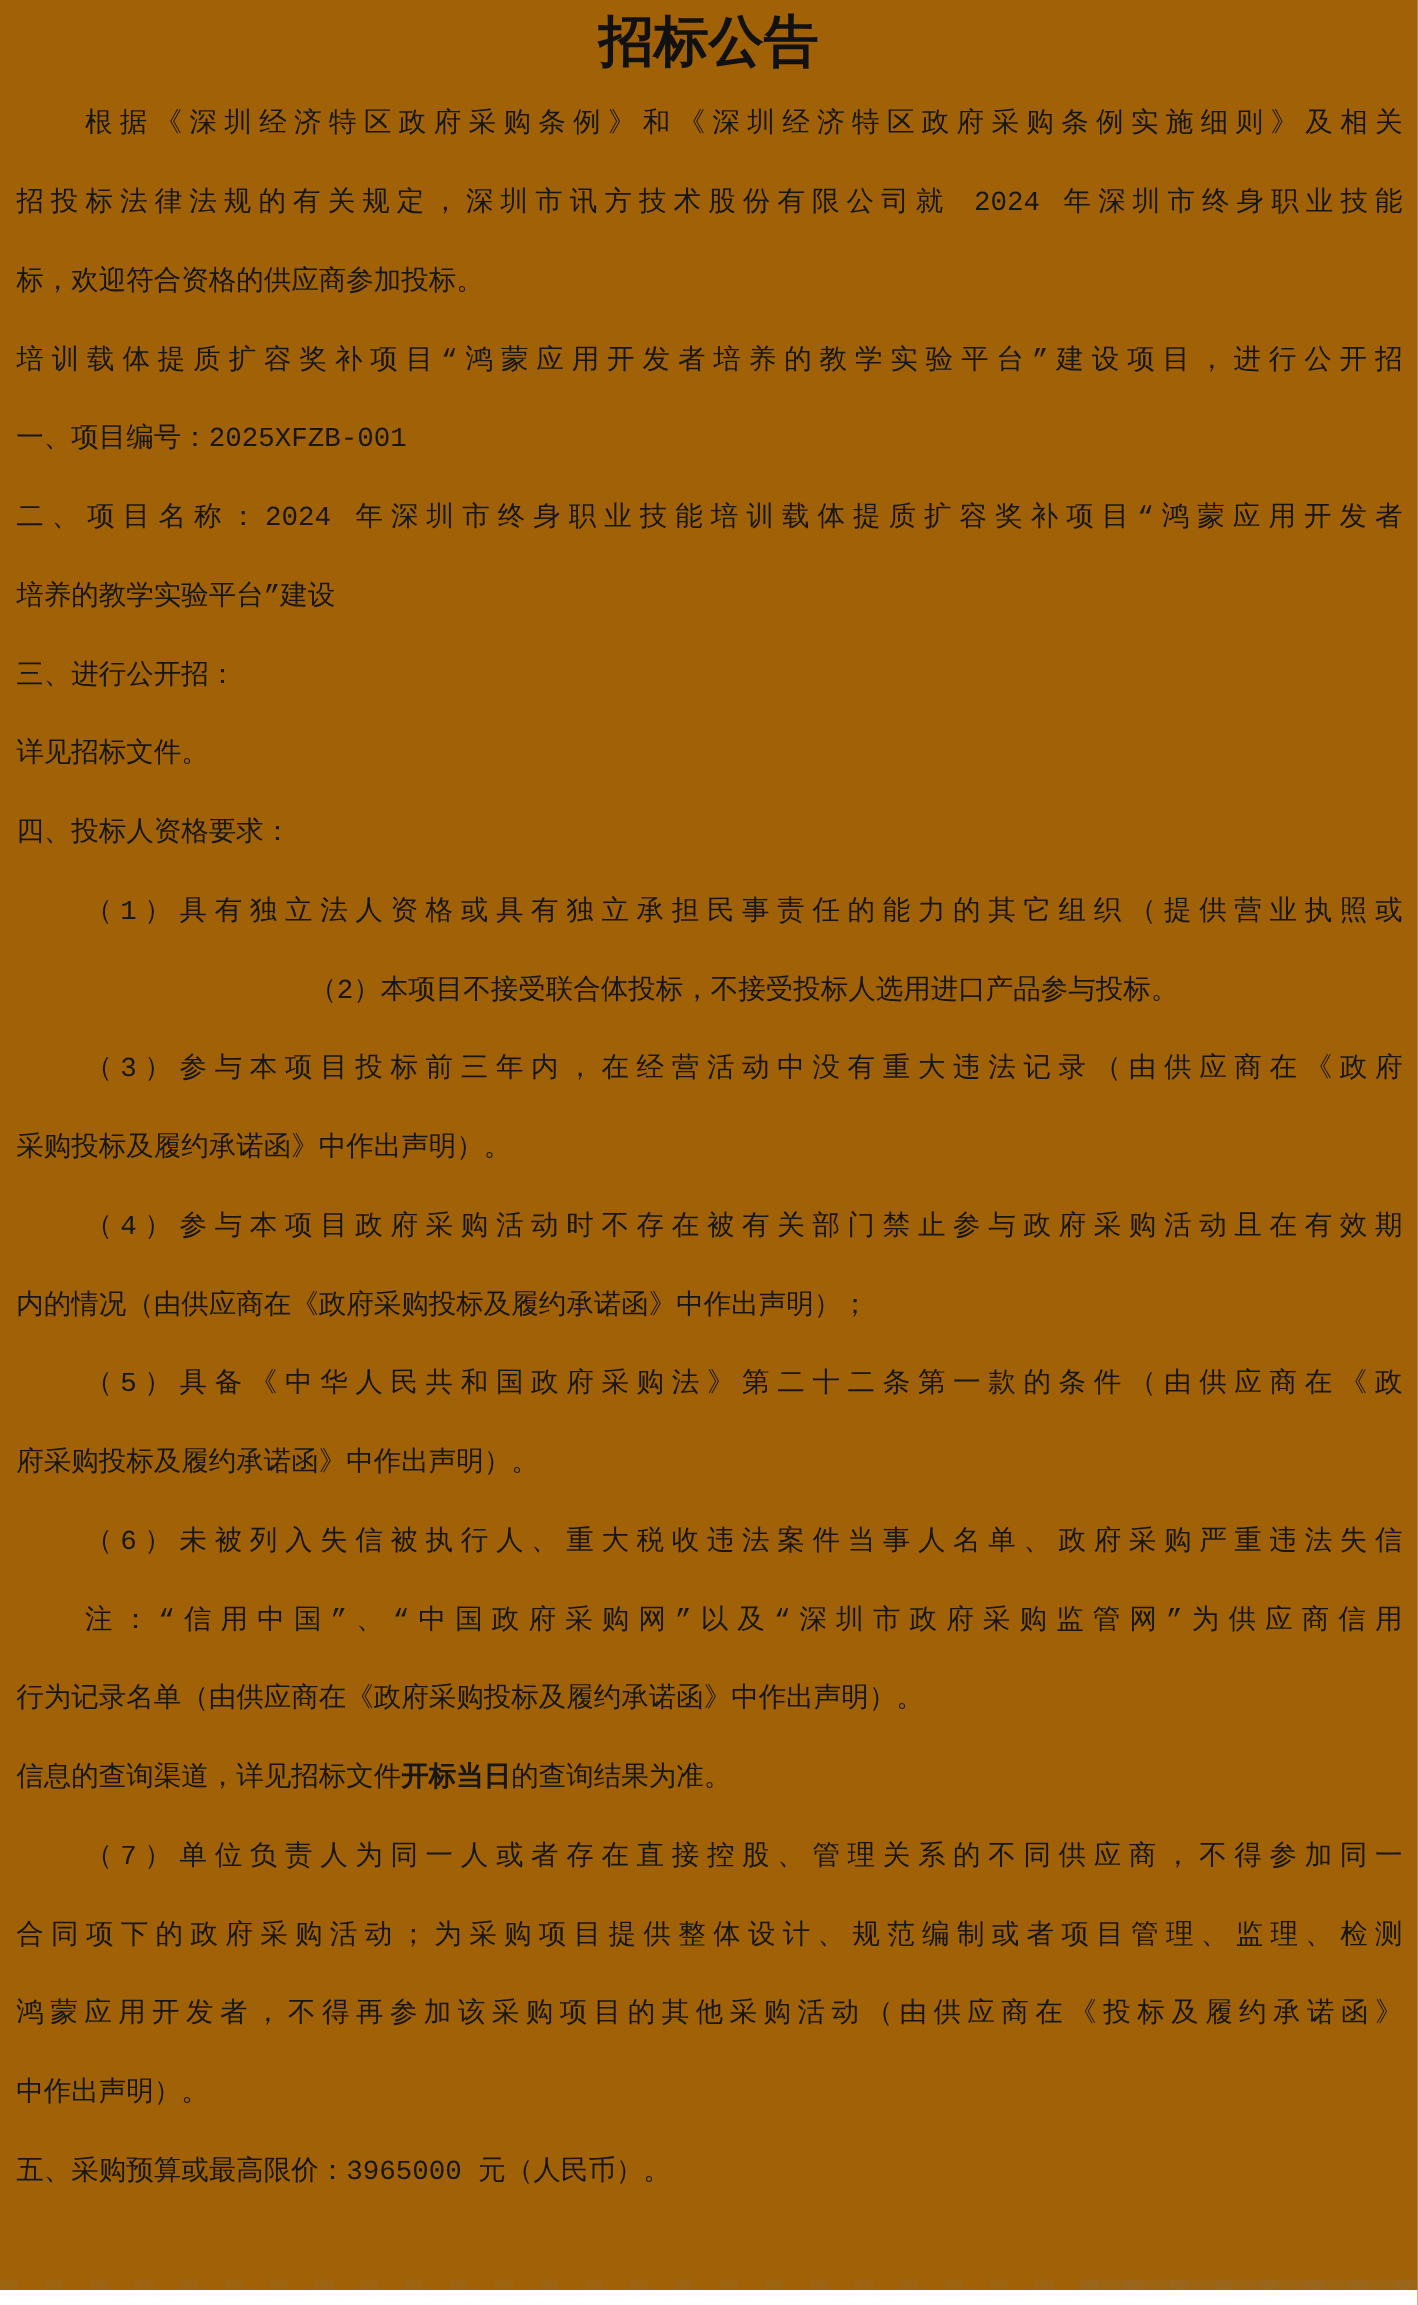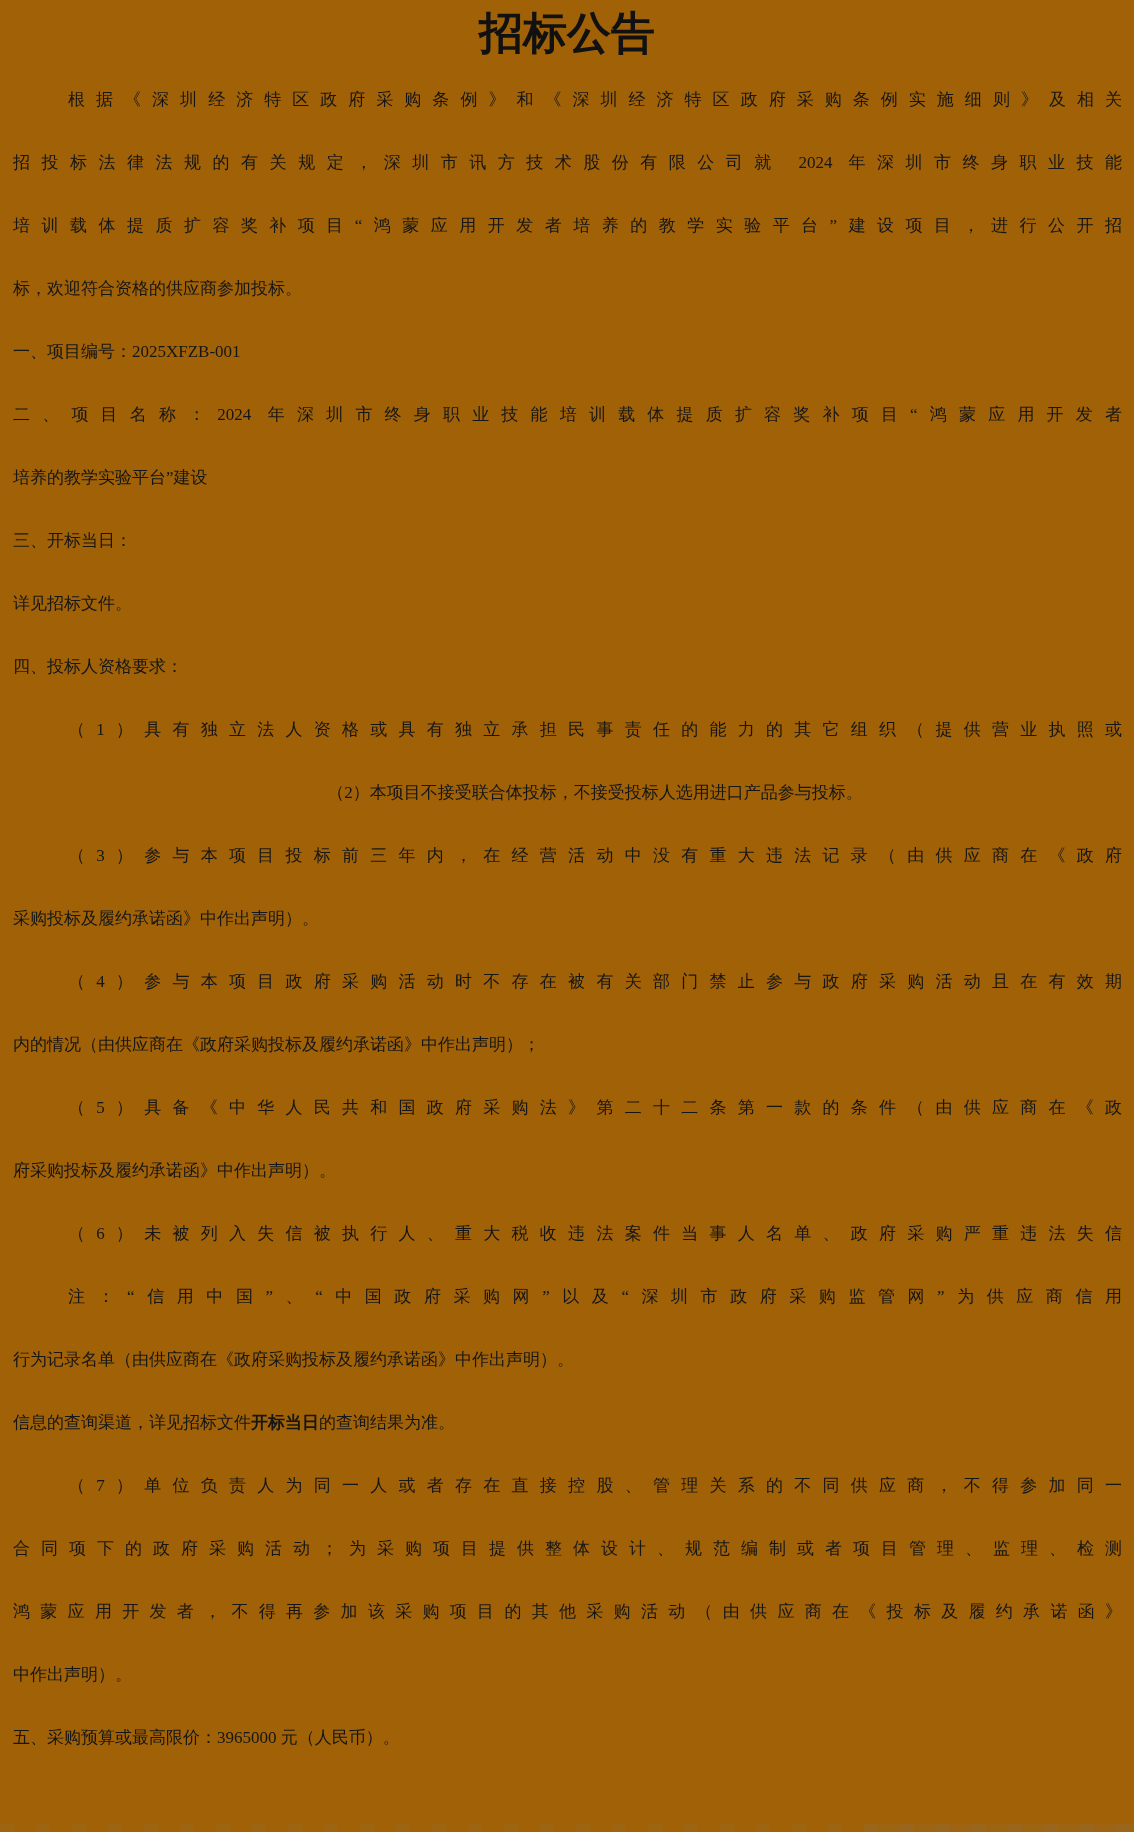--- a/index.html
+++ b/index.html
@@ -26,23 +26,24 @@
     text-align: center;
     color: #111111;
   }
   .doc {
     margin-top: 10px;
     padding: 0 12px 0 13px;
   }
   .ln {
     height: 63px;
     line-height: 63px;
-    font-size: 17px;
+    font-size: 22px;
     overflow: hidden;
     text-align: left;
+    font-family: Liberation Mono, monospace;
   }
   .j {
     text-align: justify;
     text-align-last: justify;
     text-justify: inter-ideograph;
   }
   .ind { text-indent: 55px; text-align: center; }
   .b { font-weight: bold; text-align: center; }
   .cutoff {
     position: absolute;
@@ -59,29 +60,29 @@
 <body>
 
 <div class="page">
 
   <h1 class="title">招标公告</h1>
 
   <div class="doc">
 
     <div class="ln j ind">根据《深圳经济特区政府采购条例》和《深圳经济特区政府采购条例实施细则》及相关</div>
     <div class="ln j">招投标法律法规的有关规定，深圳市讯方技术股份有限公司就 2024 年深圳市终身职业技能</div>
+    <div class="ln">标，欢迎符合资格的供应商参加投标。</div>
     <div class="ln j">培训载体提质扩容奖补项目“鸿蒙应用开发者培养的教学实验平台”建设项目，进行公开招</div>
-    <div class="ln">标，欢迎符合资格的供应商参加投标。</div>
 
     <div class="ln">一、项目编号：2025XFZB-001</div>
 
     <div class="ln j">二、项目名称：2024 年深圳市终身职业技能培训载体提质扩容奖补项目“鸿蒙应用开发者</div>
     <div class="ln">培养的教学实验平台”建设</div>
 
-    <div class="ln">三、开标当日：</div>
+    <div class="ln">三、进行公开招：</div>
     <div class="ln">详见招标文件。</div>
 
     <div class="ln">四、投标人资格要求：</div>
 
     <div class="ln j ind">（1）具有独立法人资格或具有独立承担民事责任的能力的其它组织（提供营业执照或</div>
 
     <div class="ln ind">（2）本项目不接受联合体投标，不接受投标人选用进口产品参与投标。</div>
 
     <div class="ln j ind">（3）参与本项目投标前三年内，在经营活动中没有重大违法记录（由供应商在《政府</div>
     <div class="ln">采购投标及履约承诺函》中作出声明）。</div>

